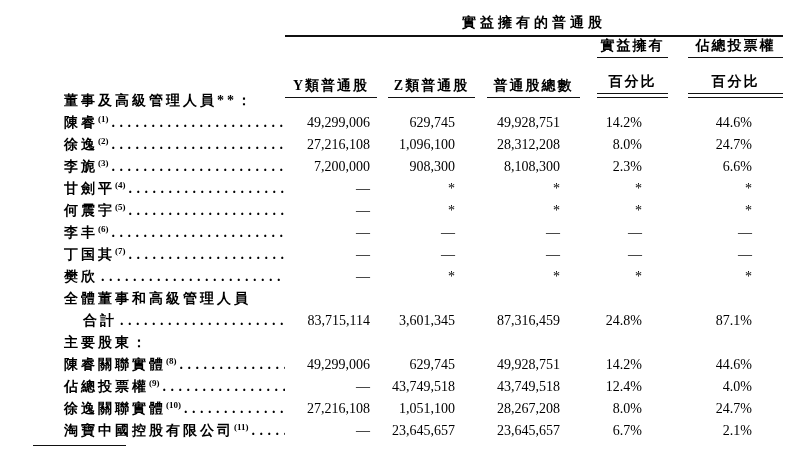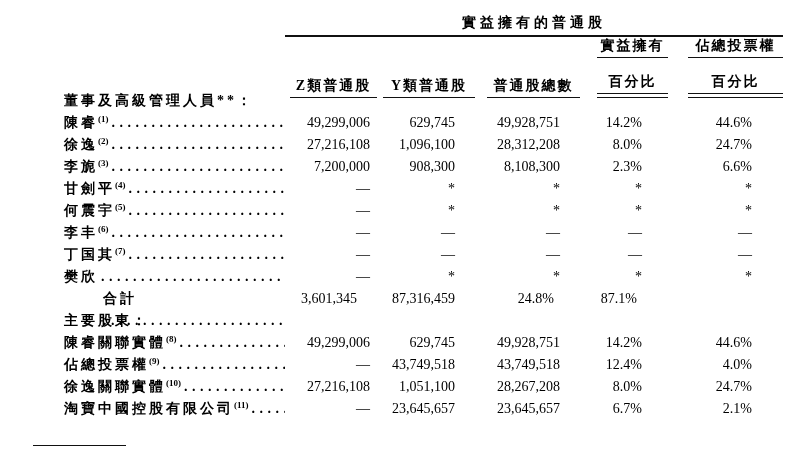--- a/index.html
+++ b/index.html
@@ -69,46 +69,46 @@
   .dots{
     flex:1;overflow:hidden;white-space:nowrap;
     letter-spacing:4.5px;margin-left:3px;
     min-width:0;
   }
   .dots::after{
     content:"..........................................................................";
   }
   .section .name{grid-column:1 / -1;font-weight:bold;letter-spacing:4px;}
   .wrapline .name{grid-column:1 / -1;}
-  .indent .name{padding-left:72px;flex-direction:column;}
+  .indent .name{padding-left:52px;}
   .num{text-align:right;}
   .num.y{padding-right:7px;}
   .num.z{padding-right:20px;}
   .num.t{padding-right:20px;}
   .num.p1{padding-right:26px;}
   .num.p2{padding-right:31px;}
   .foot-rule{
     position:absolute;left:33px;top:445px;width:93px;
     border-top:1px solid #111;height:0;
   }
 </style>
 </head>
 <body>
 
 <div class="doc">
 
   <div class="group-head">實益擁有的普通股</div>
 
   <div class="col-head">
     <div class="ch"></div>
+    <div class="ch w-y">
+        <span>Y類普通股</span>
+      </div>
     <div class="ch w-z">
         <span>Z類普通股</span>
-      </div>
-    <div class="ch w-y">
-        <span>Y類普通股</span>
       </div>
     <div class="ch w-t">
         <span>普通股總數</span>
       </div>
     <div class="ch w-p1">
         <span><span>實益擁有</span><br><span>百分比</span></span>
       </div>
     <div class="ch w-p2">
         <span><span>佔總投票權</span><br><span>百分比</span></span>
       </div>
@@ -219,26 +219,32 @@
           <sup></sup>
           <span class="dots"></span>
         </div>
       <div class="td num y">—</div>
       <div class="td num z">*</div>
       <div class="td num t">*</div>
       <div class="td num p1">*</div>
       <div class="td num p2">*</div>
     </div>
 
+    <div class="tr wrapline">
+      <div class="td name">
+          <span class="nm">全體董事和高級管理人員</span>
+        </div>
+    </div>
 
     <div class="tr indent">
       <div class="td name">
           <span class="nm">合計</span>
           <span class="dots"></span>
         </div>
+      <div class="td num y">83,715,114</div>
       <div class="td num z">3,601,345</div>
       <div class="td num t">87,316,459</div>
       <div class="td num p1">24.8%</div>
       <div class="td num p2">87.1%</div>
     </div>
 
     <div class="tr section">
       <div class="td name">
           <span class="nm">主要股東：</span>
         </div>

